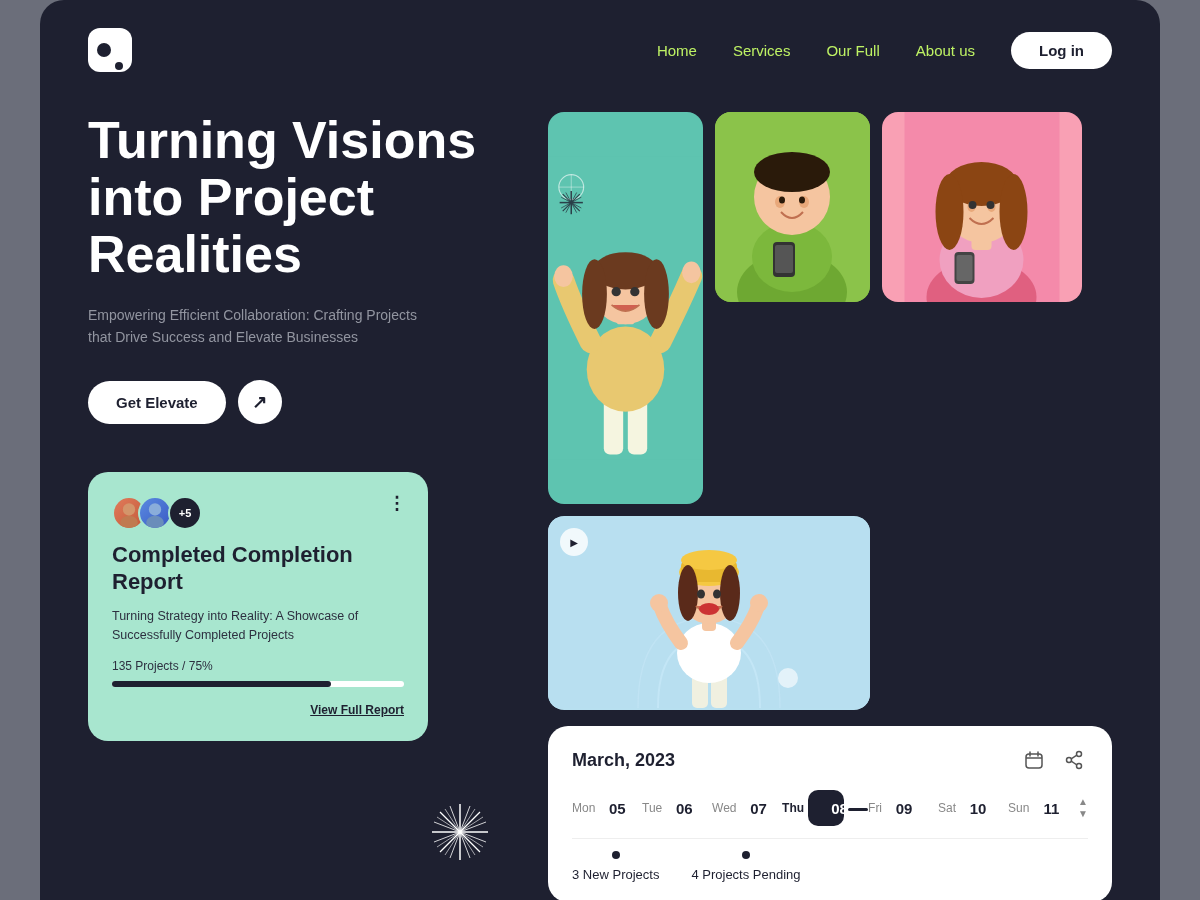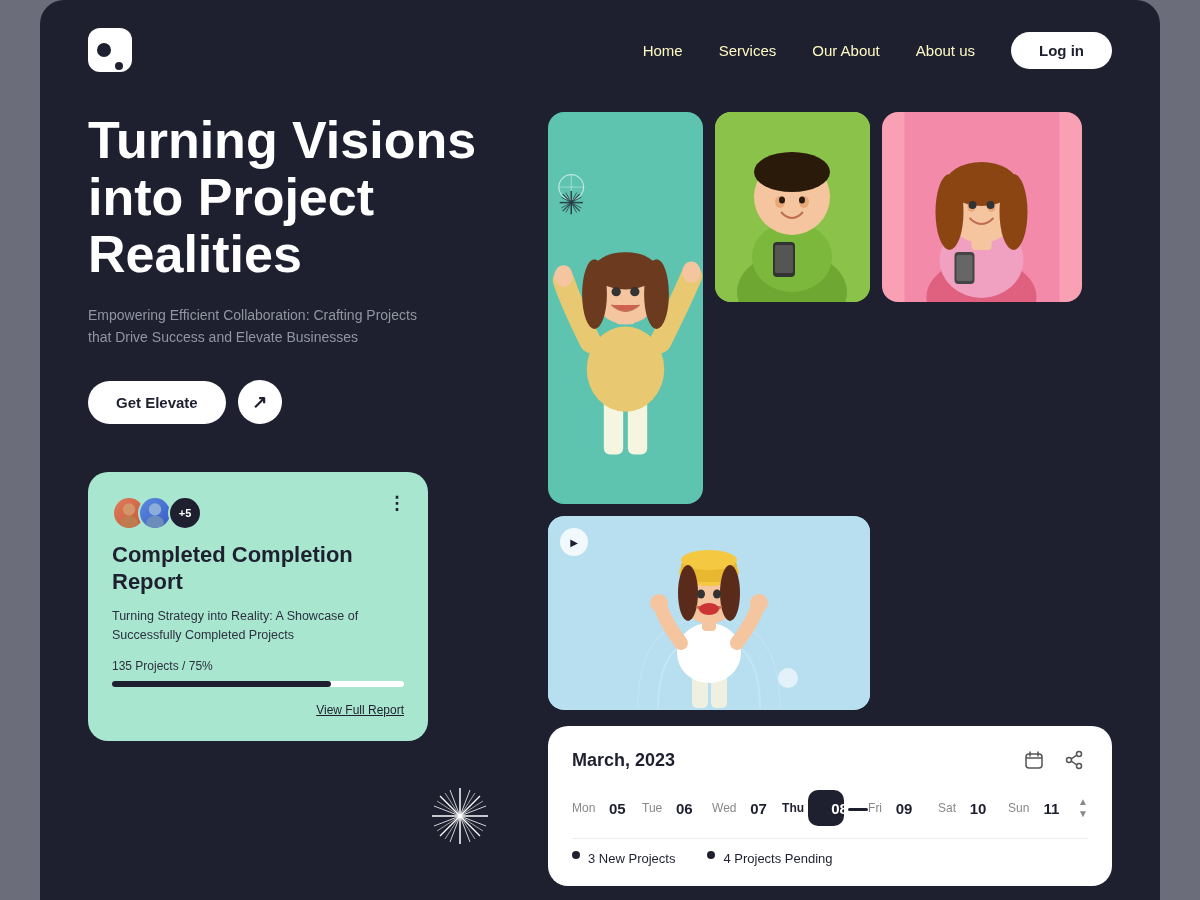--- a/index.html
+++ b/index.html
@@ -50,21 +50,21 @@
       border-radius: 50%;
       align-self: flex-end;
       margin-bottom: 2px;
     }
     .nav-links {
       display: flex;
       align-items: center;
       gap: 36px;
     }
     .nav-link {
-      color: #fef9c3;
+      color: #bef264;
       font-size: 15px;
       cursor: pointer;
       text-decoration: none;
     }
     .login-btn {
       background: #fff;
       color: #1e2030;
       border: none;
       border-radius: 50px;
       padding: 10px 28px;
@@ -206,20 +206,21 @@
       border-radius: 10px;
       height: 6px;
     }
     .view-report {
       font-size: 12px;
       color: #1e2030;
       text-decoration: underline;
       cursor: pointer;
       text-align: right;
       display: block;
+      font-weight: bold;
     }
     
     .starburst {
       position: absolute;
       left: 390px;
       bottom: 80px;
       width: 60px;
       height: 60px;
       pointer-events: none;
     }
@@ -369,24 +370,25 @@
       border: none;
       border-top: 1px solid #eee;
       margin-bottom: 12px;
     }
     .calendar-events {
       display: flex;
       gap: 32px;
     }
     .calendar-event {
       display: flex;
-      align-items: flex-start;
+      align-items: center;
       gap: 8px;
       font-size: 13px;
       color: #1e2030;
+      flex-direction: column;
     }
     .event-dot {
       width: 8px;
       height: 8px;
       background: #1e2030;
       border-radius: 50%;
     }
   </style>
 </head>
 <body>
@@ -394,21 +396,21 @@
 <div class="page-wrapper">
 
   <nav>
     <div class="logo">
       <div class="logo-dot-big"></div>
       <div class="logo-dot-small"></div>
     </div>
     <div class="nav-links">
       <a class="nav-link">Home</a>
       <a class="nav-link">Services</a>
-      <a class="nav-link">Our About</a>
+      <a class="nav-link">Our Full</a>
       <a class="nav-link">About us</a>
       <button class="login-btn">Log in</button>
     </div>
   </nav>
 
   <div class="main-content">
 
     <div class="left-col">
       <h1 class="hero-title">Turning Visions into Project Realities</h1>
       <p class="hero-sub">Empowering Efficient Collaboration: Crafting Projects that Drive Success and Elevate Businesses</p>

